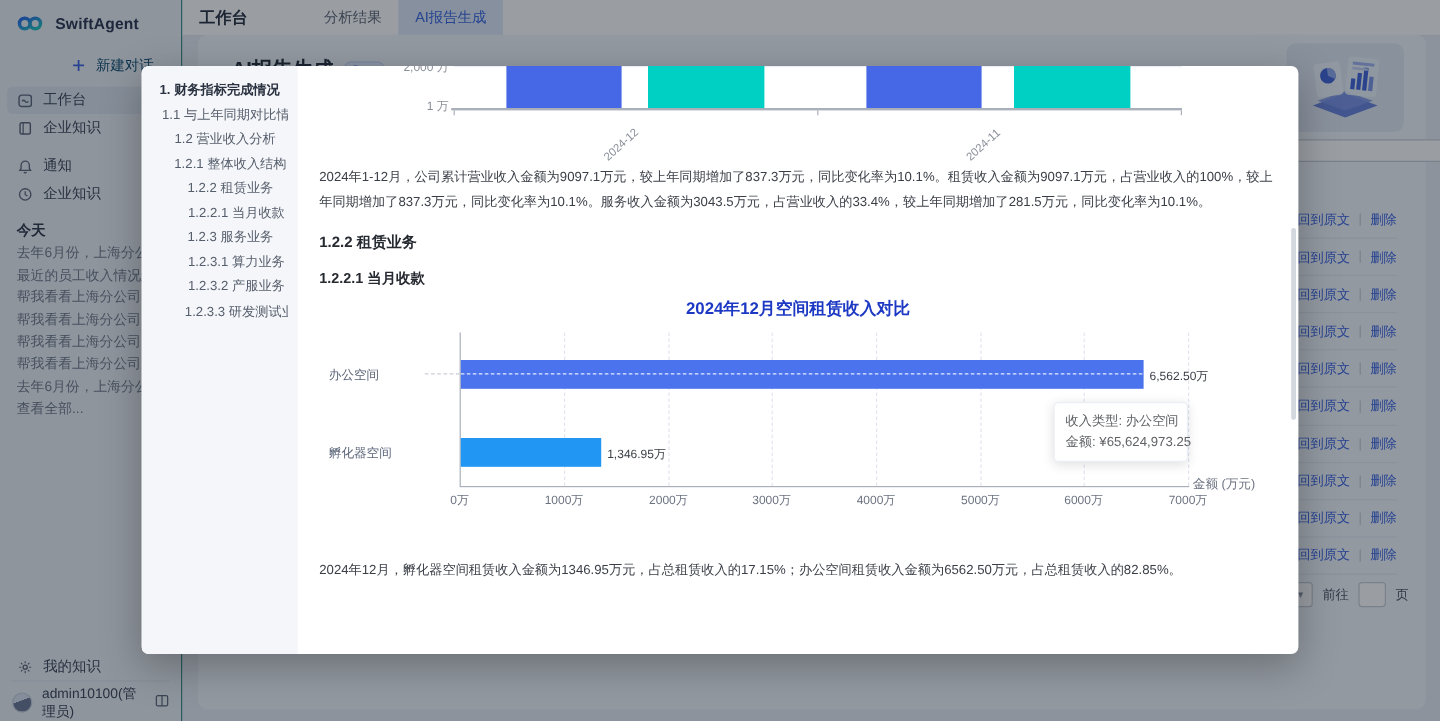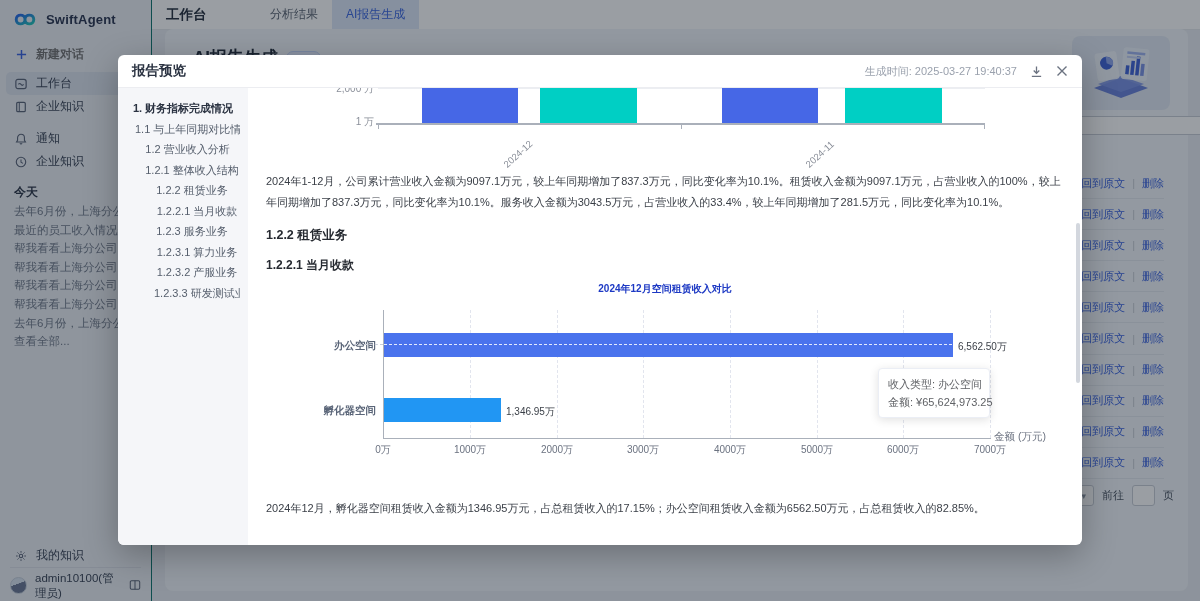--- a/index.html
+++ b/index.html
@@ -8,21 +8,21 @@
 
   
   .app { position:absolute; inset:0; display:flex; }
 
   
   .sidebar { width:152px; background:#edf0f5; display:flex; flex-direction:column; flex-shrink:0; border-right:1px solid #0f766e; }
   .logo-row { height:38px; display:flex; align-items:center; gap:6px; padding:0 10px; }
   .brand-name { font-size:13px; font-weight:bold; color:#2a3550; letter-spacing:.2px; }
   .side-item { height:23px; display:flex; align-items:center; gap:8px; padding:0 14px; font-size:12px; color:#3a4456; cursor:pointer; }
   .side-item .ic { width:14px; height:14px; flex-shrink:0; display:flex; align-items:center; justify-content:center; color:#5a6478; }
-  .newchat { color:#737373; font-weight:bold; margin-top:5px; }
+  .newchat { color:#0c4a6e; font-weight:normal; margin-top:5px;margin-left:44px; }
   .newchat .ic { color:#3a62e0; }
   .side-item.sel { background:#dde3ee; margin:0 6px; padding:0 8px; border-radius:5px; height:23px; }
   .sec-gap { margin-top:9px; }
   .today { font-size:12px; font-weight:bold; color:#2e3749; padding:0 14px; margin-top:9px; height:20px; display:flex; align-items:center; }
   .conv { height:18.6px; line-height:18.6px; font-size:11.5px; color:#707a8a; padding:0 14px; white-space:nowrap; overflow:hidden; cursor:pointer; }
   .side-bottom { margin-top:auto; }
   .side-divider { height:1px; background:#dde1e9; margin:0 10px 6px; }
   .admin-row { height:27px; display:flex; align-items:center; gap:8px; padding:0 10px 4px; font-size:11.5px; color:#3a4456; }
   .avatar { width:17px; height:17px; border-radius:50%; background:linear-gradient(160deg,#d9e4f0 40%,#6b7894 41%); border:1px solid #c4cedb; flex-shrink:0; }
   .admin-row .book { margin-left:auto; color:#5a6478; }
@@ -80,24 +80,24 @@
   .topchart { position:relative; height:76px; }
   .tc-ylab { position:absolute; width:100px; text-align:right; font-size:10px; color:#8a8f99; }
   .tc-grid { position:absolute; left:112px; width:607px; height:1px; background:#eceef2; }
   .tc-bar { position:absolute; top:0; height:35px; }
   .tc-axis { position:absolute; left:110px; top:35px; width:609px; height:2px; background:#aab0ba; }
   .tc-tick { position:absolute; top:37px; width:1px; height:4px; background:#aab0ba; }
   .tc-xlab { position:absolute; top:44px; font-size:9.5px; color:#8a8f99; transform:rotate(-42deg); transform-origin:right top; }
 
   
   .chart2 { position:relative; height:208px; margin-top:4px; }
-  .c2-title { position:absolute; top:4px; left:0; width:100%; text-align:center; font-size:10px; font-weight:bold; color:#1d39c4; }
+  .c2-title { position:absolute; top:4px; left:0; width:100%; text-align:center; font-size:14px; font-weight:bold; color:#1d39c4; }
   .c2-grid { position:absolute; top:32px; height:128px; width:0; border-left:1px dashed #e2e5ee; }
   .c2-yaxis { position:absolute; left:117px; top:32px; height:128px; width:1px; background:#aab0ba; }
-  .c2-cat { position:absolute; left:8px; width:102px; text-align:right; font-size:10.5px; color:#5a6578;font-weight:bold; }
+  .c2-cat { position:absolute; left:8px; width:102px; text-align:left; font-size:10.5px; color:#5a6578; }
   .hbar { position:absolute; left:118px; height:24px; }
   .c2-val { position:absolute; font-size:10px; color:#3a3f47; }
   .c2-dash-out { position:absolute; top:66px; left:88px; width:29px; border-top:1px dashed #c9cdd8; }
   .c2-dash-in { position:absolute; top:66px; left:118px; width:568px; border-top:1px dashed rgba(255,255,255,.85); }
   .c2-xaxis { position:absolute; left:117px; top:160px; width:608px; height:1px; background:#aab0ba; }
   .c2-xt { position:absolute; top:165px; width:60px; margin-left:-30px; text-align:center; font-size:10px; color:#6b7280; }
   .c2-axlab { position:absolute; left:728px; top:152px; font-size:10.5px; color:#6b7280; white-space:nowrap; }
   .tooltip { position:absolute; left:612px; top:90px; width:112px; background:#fff; border:1px solid #ebeef5; border-radius:4px; box-shadow:0 2px 10px rgba(0,0,0,.12); padding:6px 9px; font-size:11px; color:#606266; line-height:1.65; white-space:nowrap; }
 </style>
 </head>
@@ -319,37 +319,20 @@
           <span>页</span>
         </div>
       </div>
     </div>
   </div>
 </div>
 
 <div class="overlay"></div>
 
 <div class="modal">
-  <div class="modal-head">
-    <span class="modal-title">报告预览</span>
-    <span class="mh-right">
-      <span class="gen-time">生成时间: 2025-03-27 19:40:37</span>
-      <span class="mh-icon">
-        <svg width="13" height="13" viewBox="0 0 14 14">
-            <path d="M7 1.5v7M4 6l3 3 3-3" fill="none" stroke="currentColor" stroke-width="1.4"></path>
-            <path d="M2 12.2h10" stroke="currentColor" stroke-width="1.4"></path>
-          </svg>
-      </span>
-      <span class="mh-icon">
-        <svg width="12" height="12" viewBox="0 0 12 12">
-            <path d="M1.5 1.5l9 9M10.5 1.5l-9 9" stroke="currentColor" stroke-width="1.4"></path>
-          </svg>
-      </span>
-    </span>
-  </div>
 
   <div class="modal-body">
     <div class="toc">
       <div class="lv0">1. 财务指标完成情况</div>
       <div class="lv1">1.1 与上年同期对比情况</div>
       <div class="lv1">1.2 营业收入分析</div>
       <div class="lv2">1.2.1 整体收入结构</div>
       <div class="lv2">1.2.2 租赁业务</div>
       <div class="lv3">1.2.2.1 当月收款</div>
       <div class="lv2">1.2.3 服务业务</div>

